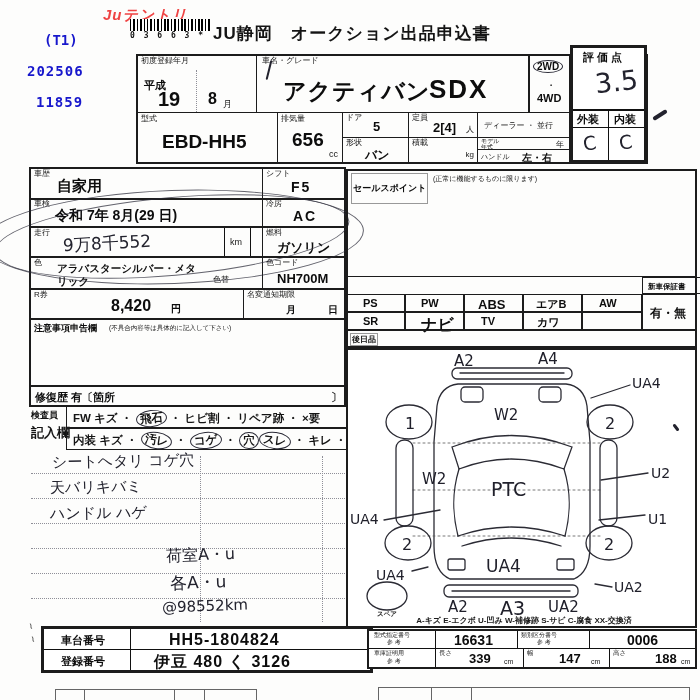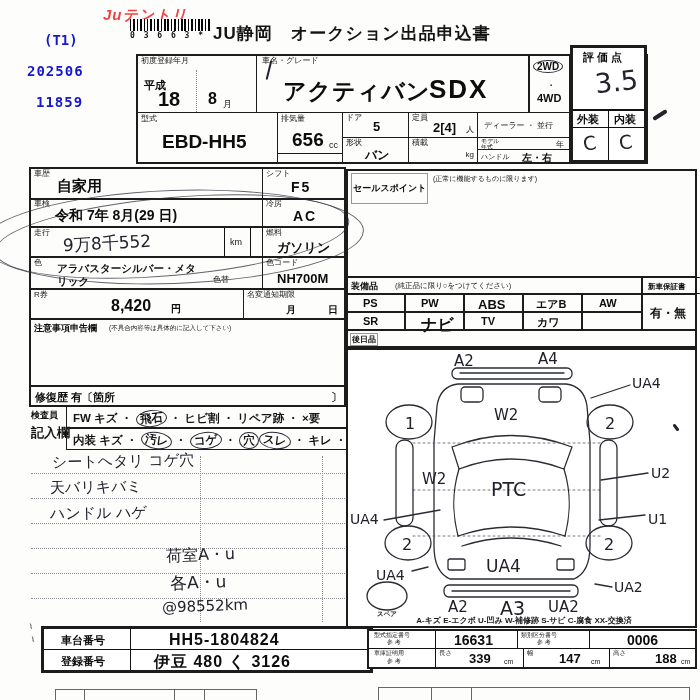--- a/index.html
+++ b/index.html
@@ -33,21 +33,21 @@
   <div class="abs blue" style="left:36px;top:94px;font-size:14px;letter-spacing:1px">11859</div>
   <div class="barcode" style="left:130px;top:19px;width:80px;height:12px"></div>
   <div class="abs" style="left:130px;top:31px;font-size:8px;font-weight:bold;font-family:'DejaVu Sans Mono',monospace;letter-spacing:2px">0 3 6 6 3 *</div>
   <div class="abs" style="left:213px;top:22px;font-size:17px;font-weight:bold;letter-spacing:1px">JU静岡　オークション出品申込書</div>
 
   <div class="cell f2" style="left:136px;top:54px;width:512px;height:110px"></div>
 
   <div class="cell" style="left:137px;top:55px;width:120px;height:58px">
     <span class="lbl" style="left:3px;top:1px">初度登録年月</span>
     <span class="pv" style="left:6px;top:22px;font-size:11px">平成</span>
-    <span class="pv" style="left:20px;top:32px;font-size:20px">18</span>
+    <span class="pv" style="left:20px;top:32px;font-size:20px">19</span>
     <span class="dot-v" style="left:58px;top:14px;height:42px"></span>
     <span class="pv" style="left:70px;top:34px;font-size:16px">8</span>
     <span class="lbl" style="left:85px;top:44px;font-size:9px">月</span>
   </div>
 
   <div class="cell" style="left:256px;top:55px;width:273px;height:58px">
     <span class="lbl" style="left:5px;top:1px">車名・グレード</span>
     <span class="pv" style="left:26px;top:20px;font-size:23px;letter-spacing:1px">アクティバン</span>
     <span class="pv" style="left:172px;top:18px;font-size:26px;letter-spacing:2px">SDX</span>
   </div>
@@ -67,21 +67,21 @@
     <span class="pv" style="left:41px;top:64px;font-size:11px">内装</span>
     <span class="abs" style="left:0;top:79px;width:71px;border-top:1px solid #111"></span>
     <span class="hw" style="left:10px;top:84px;font-size:19px;transform:rotate(-8deg)">C</span>
     <span class="hw" style="left:46px;top:83px;font-size:19px;transform:rotate(-8deg)">C</span>
   </div>
 
   <div class="cell" style="left:137px;top:112px;width:141px;height:51px">
     <span class="lbl" style="left:3px;top:2px">型式</span>
     <span class="pv" style="left:24px;top:18px;font-size:19px">EBD-HH5</span>
   </div>
-  <div class="cell" style="left:277px;top:112px;width:66px;height:42px">
+  <div class="cell" style="left:277px;top:112px;width:66px;height:51px">
     <span class="lbl" style="left:3px;top:2px">排気量</span>
     <span class="pv" style="left:14px;top:16px;font-size:19px">656</span>
     <span class="lbl" style="right:4px;bottom:2px;font-size:9px">cc</span>
   </div>
   <div class="cell" style="left:342px;top:112px;width:67px;height:26px">
     <span class="lbl" style="left:3px;top:1px">ドア</span>
     <span class="pv" style="left:30px;top:6px;font-size:13px">5</span>
   </div>
   <div class="cell" style="left:342px;top:137px;width:67px;height:26px">
     <span class="lbl" style="left:3px;top:1px">形状</span>
@@ -166,24 +166,20 @@
     <span class="pv" style="left:300px;top:3px;font-size:11px">〕</span>
   </div>
 
   <div class="ell" style="left:-18px;top:190px;width:380px;height:92px;transform:rotate(-2deg)"></div>
   <div class="ell" style="left:-6px;top:197px;width:354px;height:77px;transform:rotate(-5deg)"></div>
 
   <div class="cell f2" style="left:346px;top:169px;width:351px;height:179px"></div>
   <div class="cell" style="left:346px;top:169px;width:351px;height:108px">
     <span class="pv" style="left:4px;top:3px;font-size:9px;border:1px solid #999;padding:8px 1px">セールスポイント</span>
     <span class="lbl" style="left:86px;top:5px;font-size:7px">(正常に機能するものに限ります)</span>
-  </div>
-  <div class="cell" style="left:346px;top:277px;width:296px;height:17px">
-    <span class="pv" style="left:4px;top:2px;font-size:9px">装備品</span>
-    <span class="lbl" style="left:48px;top:4px;font-size:7.5px">(純正品に限り○をつけてください)</span>
   </div>
   <div class="cell" style="left:642px;top:277px;width:63px;height:17px">
     <span class="pv" style="left:5px;top:4px;font-size:7.5px">新車保証書</span>
   </div>
   <div class="cell" style="left:346px;top:294px;width:59px;height:18px">
       <span class="pv" style="left:16px;top:2px;font-size:11px">PS</span>
     </div>
   <div class="cell" style="left:405px;top:294px;width:59px;height:18px">
       <span class="pv" style="left:15px;top:2px;font-size:11px">PW</span>
     </div>

